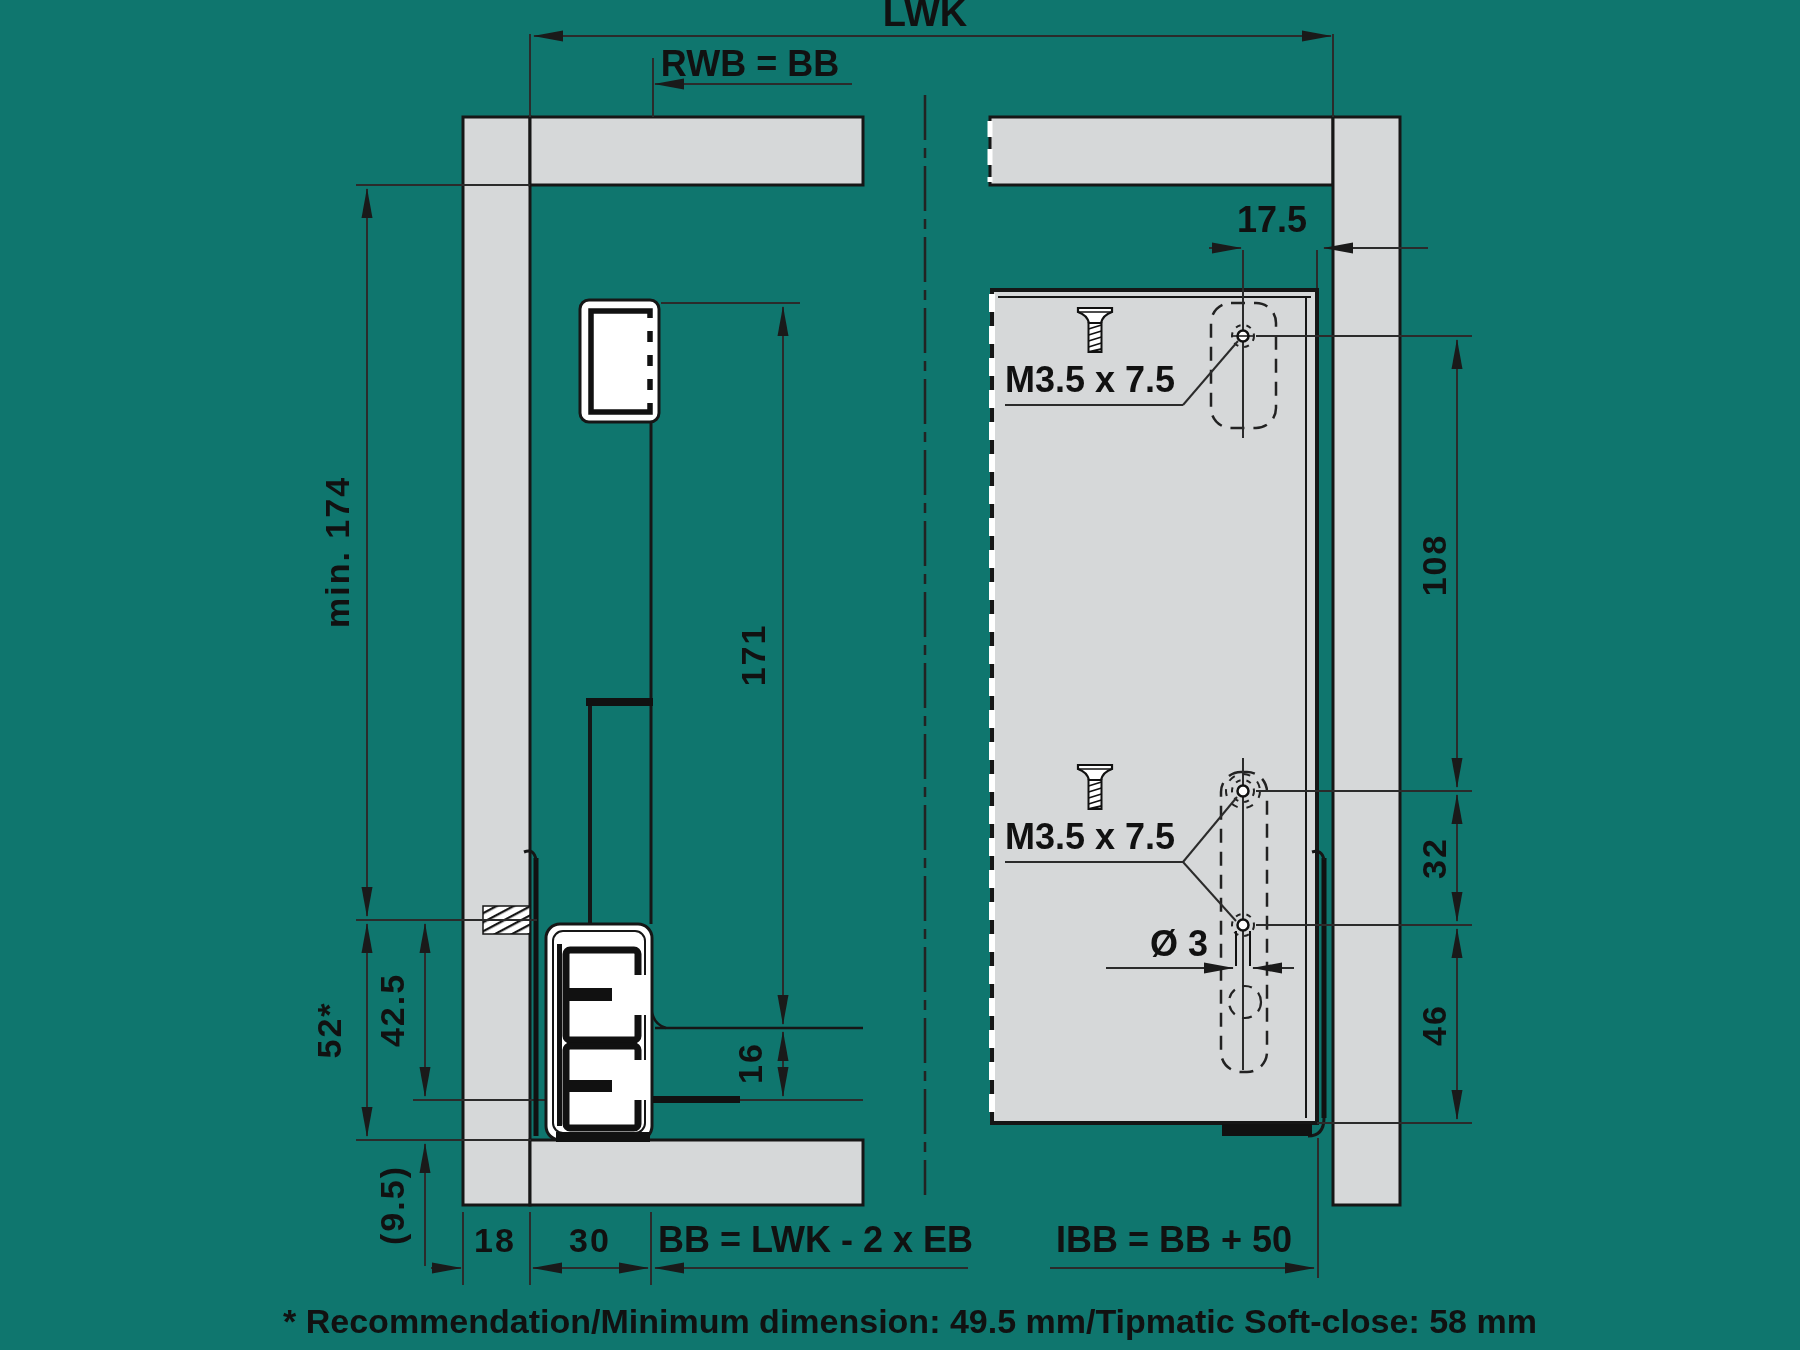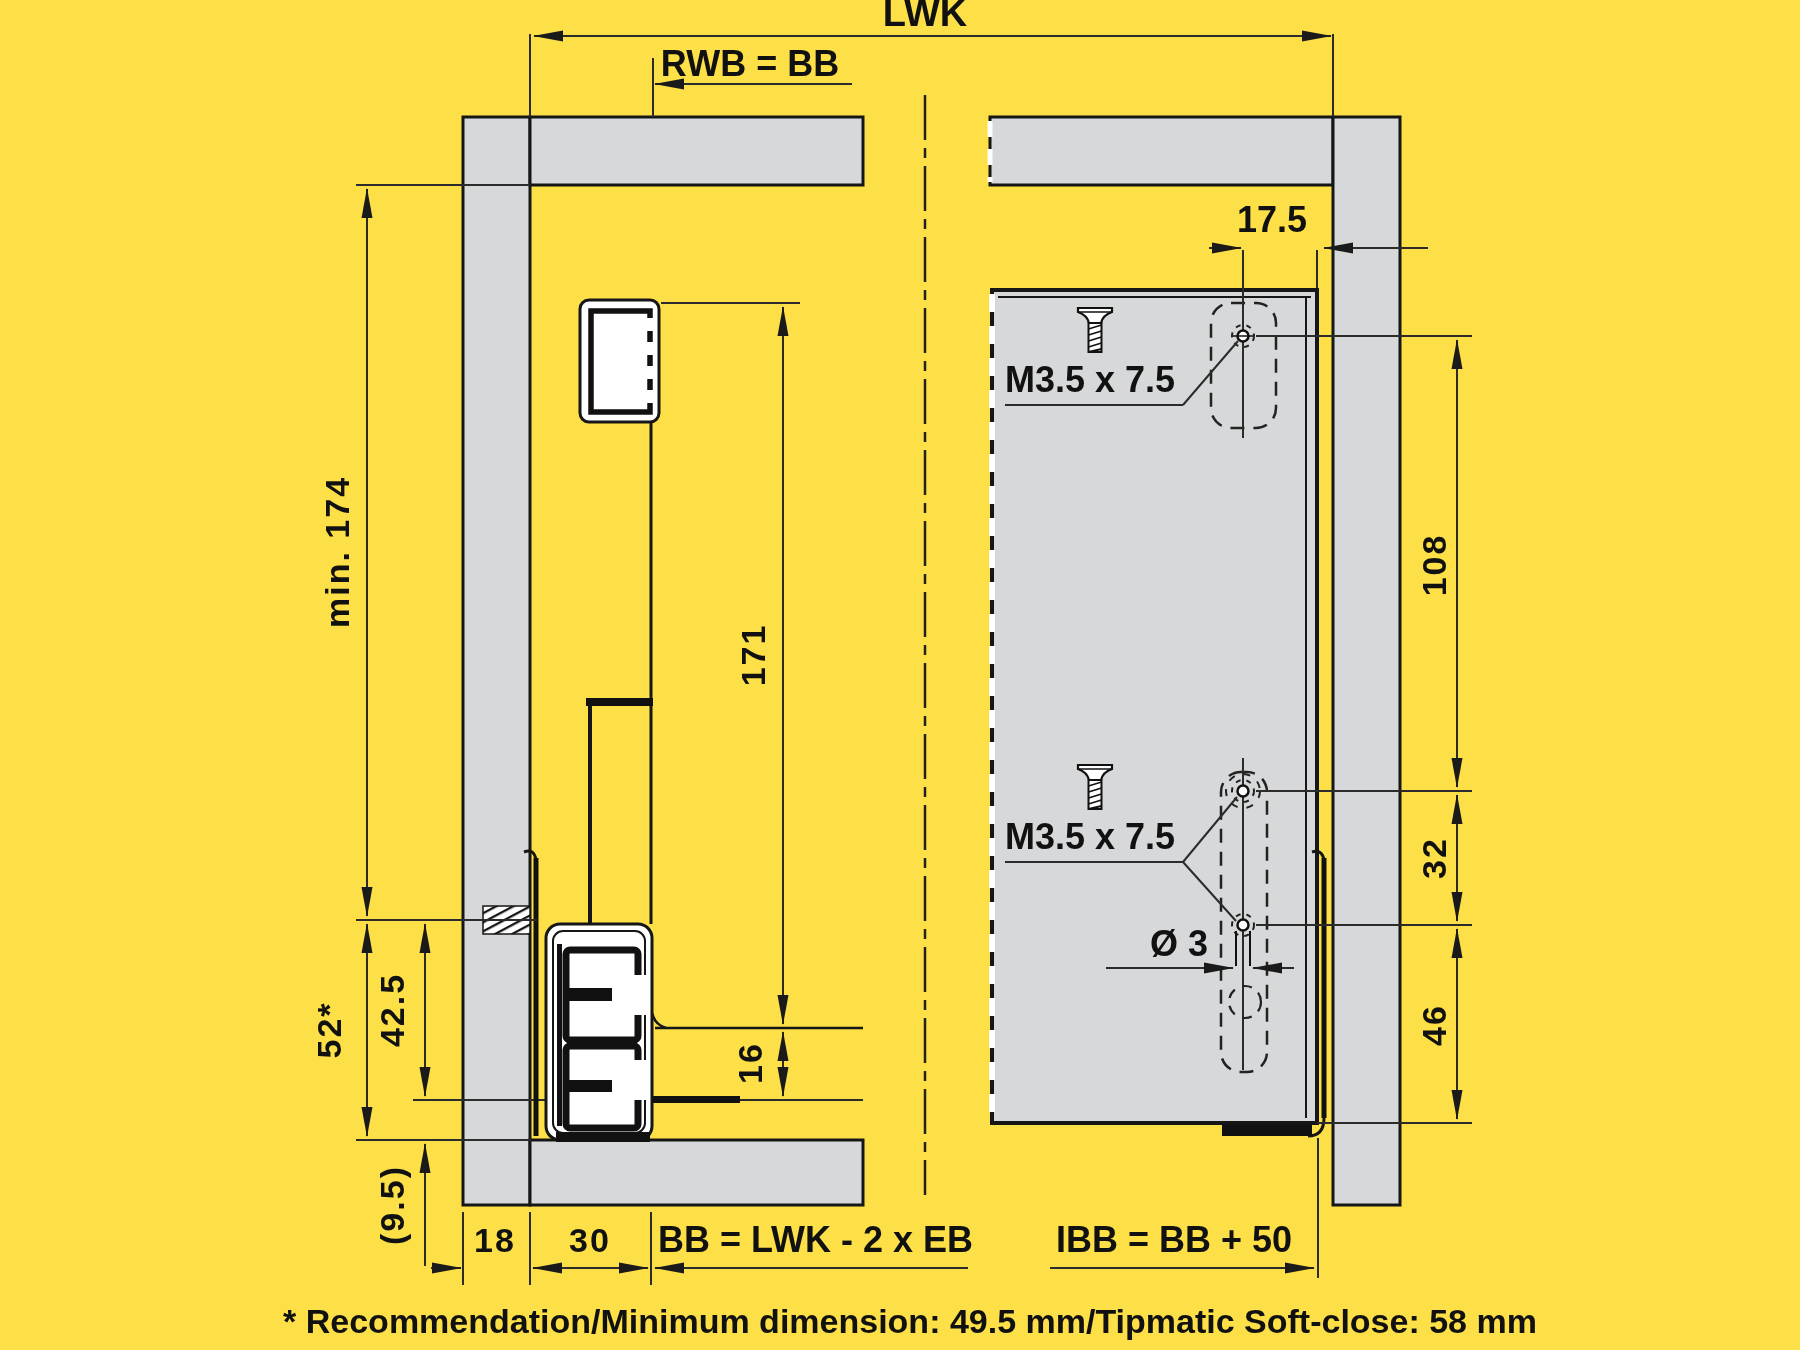--- a/index.html
+++ b/index.html
@@ -1,16 +1,16 @@
 <!DOCTYPE html>
 <html><head>
 <meta charset="utf-8">
 <style>
   html,body{margin:0;padding:0;background:#ffffff;}
-  .stage{position:relative;width:1800px;height:1350px;background:#fde047;font-family:"Liberation Sans",sans-serif;}
+  .stage{position:relative;width:1800px;height:1350px;background:#0f766e;font-family:"Liberation Sans",sans-serif;}
   svg{display:block;}
   .t{font-family:"Liberation Sans",sans-serif;font-weight:bold;fill:#111;}
   .dim-num{font-size:34px;letter-spacing:2px;}
   .dim-lab{font-size:36px;}
   .big-lab{font-size:38px;}
   .foot{font-size:34px;}
   .oline{stroke:#161616;fill:none;}
   .dline{stroke:#2b2b2b;stroke-width:2;fill:none;}
   .thin{stroke:#2b2b2b;stroke-width:2;fill:none;}
   .dash{stroke:#222;stroke-width:2.5;fill:none;}

